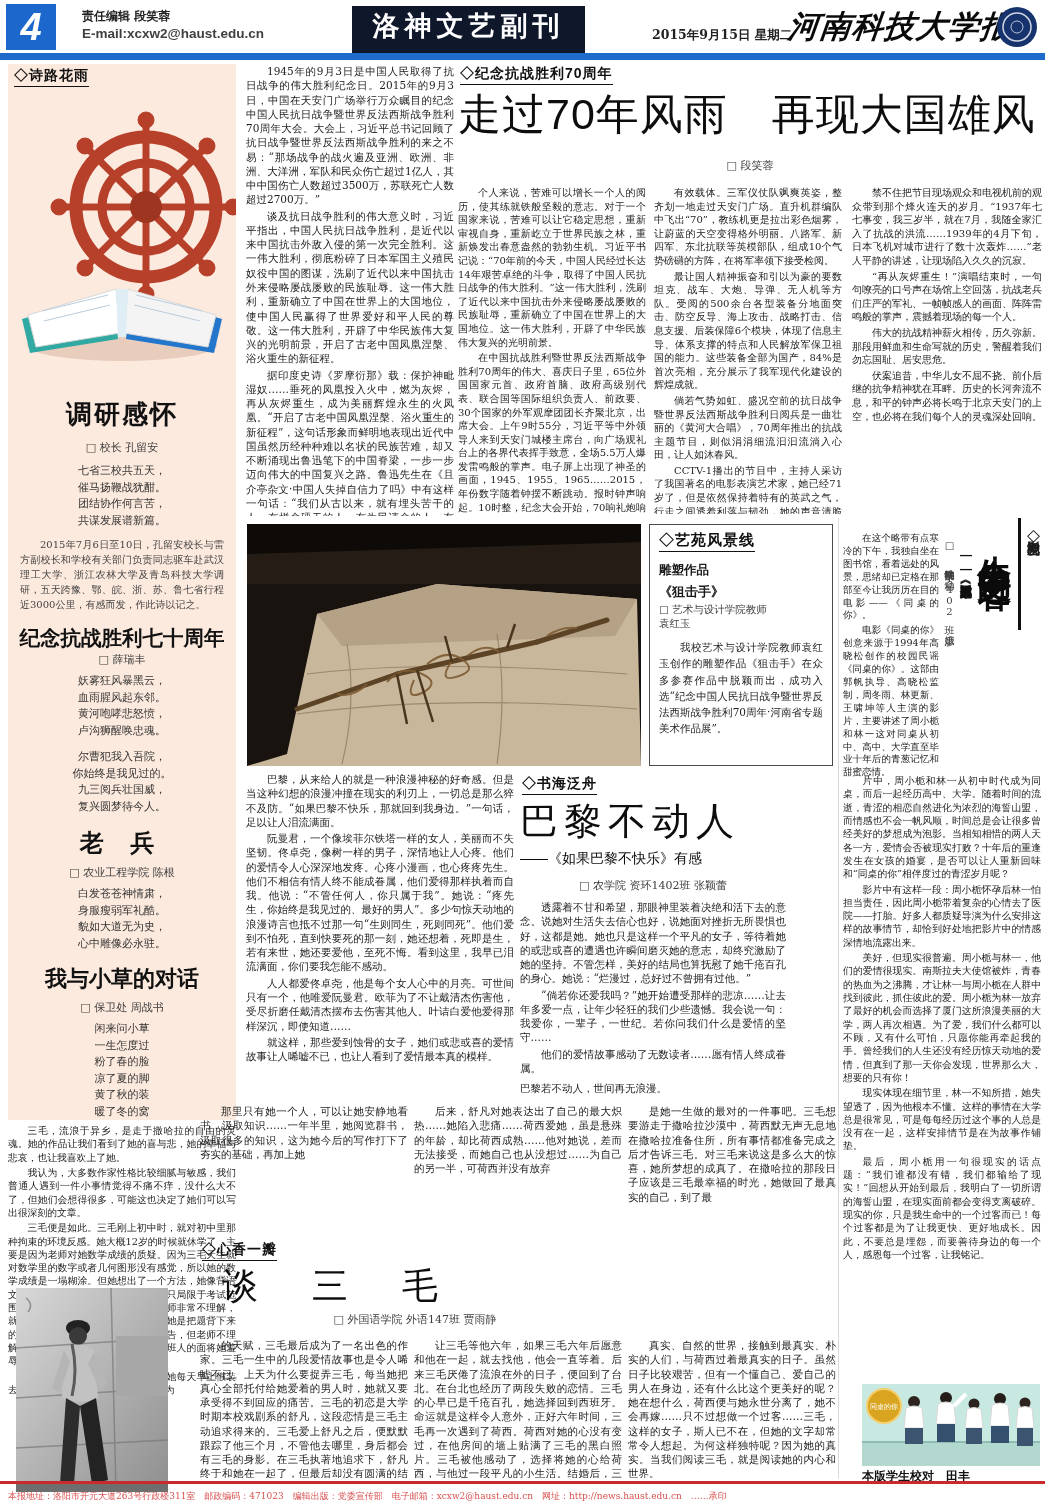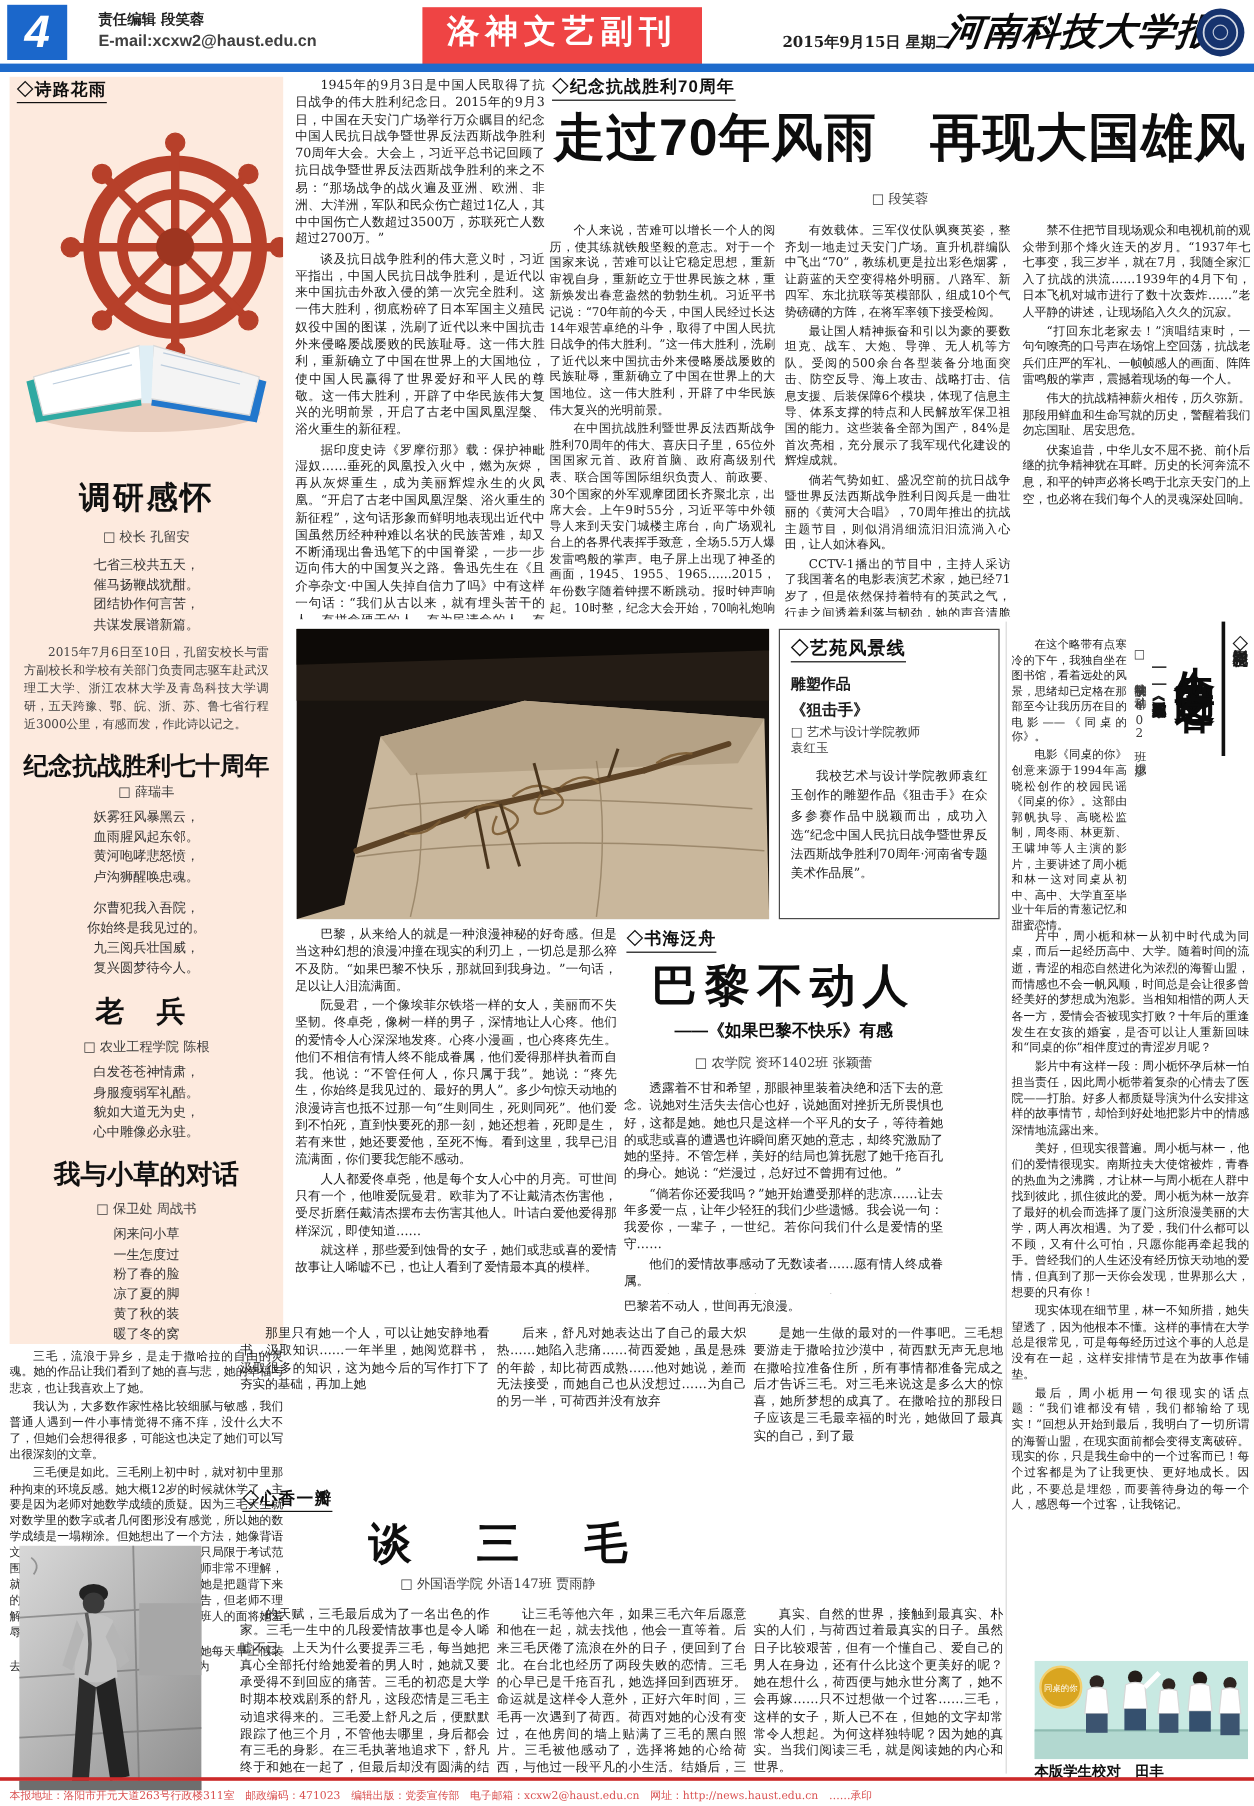--- a/index.html
+++ b/index.html
@@ -12,34 +12,34 @@
       font-family:"DejaVu Serif","Liberation Serif",serif;}
   .bp-sm{font-size:10px;}
   .kicker{font-weight:bold;font-size:14px;color:#101010;border-bottom:1.5px solid #111;
           display:inline-block;padding-bottom:1px;letter-spacing:1px;}
   .vtext{writing-mode:vertical-rl;text-orientation:upright;}
   .byline{color:#3d3d3d;font-size:11px;font-family:"DejaVu Serif",serif;}
   .poemtitle{font-weight:bold;color:#111;text-align:center;font-family:"Liberation Sans",sans-serif;}
   .poem{white-space:pre-line;font-family:"DejaVu Serif","Liberation Serif",serif;
         font-size:11px;line-height:1.5;color:#333;text-align:center;}
   .stanza-gap{height:10px;}
-  .hl-center{text-align:center;font-weight:bold;color:#0d0d0d;}
+  .hl-center{text-align:left;font-weight:normal;color:#0d0d0d;}
   .thinline{background:#c9c9c9;}
 </style>
 </head>
 <body>
 
 <div class="page">
 
   <div class="abs" style="left:0;top:0;width:1045px;height:60px;">
     <div class="abs" style="left:6px;top:4px;width:50px;height:46px;background:#1b67cb;color:#fff;
                 font-style:italic;font-weight:bold;font-size:38px;line-height:46px;text-align:center;"><span>4</span></div>
     <div class="abs serif" style="left:82px;top:8px;font-size:12px;font-weight:bold;color:#222;">责任编辑 段笑蓉</div>
     <div class="abs" style="left:82px;top:26px;font-size:13.5px;font-weight:bold;color:#404040;">E-mail:xcxw2@haust.edu.cn</div>
-    <div class="abs" style="left:352px;top:6px;width:233px;height:51px;background:#ef4444;color:#fff;
+    <div class="abs" style="left:352px;top:6px;width:233px;height:51px;background:#0f172a;color:#fff;
                 font-weight:bold;font-size:27px;line-height:41px;text-align:center;letter-spacing:5px;"><span>洛神文艺副刊</span></div>
     <div class="abs serif" style="left:652px;top:27px;font-size:12.5px;font-weight:bold;color:#222;">2015年9月15日 星期二</div>
     <div class="abs serif" style="left:788px;top:6px;font-size:31px;font-weight:bold;font-style:italic;color:#0a0a0a;
                 transform:skewX(-6deg);letter-spacing:1px;">河南科技大学报</div>
     <svg class="abs" style="left:995px;top:5px;" width="44" height="44" viewBox="0 0 44 44">
       <circle cx="22" cy="22" r="20" fill="#16336e"></circle>
       <circle cx="22" cy="22" r="14" fill="none" stroke="#ffffff" stroke-width="1.5" opacity="0.8"></circle>
       <circle cx="22" cy="22" r="6" fill="none" stroke="#ffffff" stroke-width="1" opacity="0.7"></circle>
     </svg>
     <div class="abs" style="left:0;top:53px;width:1045px;height:7px;background:#1e6bcc;"></div>
@@ -150,21 +150,21 @@
   <div class="abs colbox" style="left:654px;top:186px;width:188px;height:328px;">
 
   <p class="bp bp-sm">有效载体。三军仪仗队飒爽英姿，整齐划一地走过天安门广场。直升机群编队中飞出“70”，教练机更是拉出彩色烟雾，让蔚蓝的天空变得格外明丽。八路军、新四军、东北抗联等英模部队，组成10个气势磅礴的方阵，在将军率领下接受检阅。</p>
       <p class="bp bp-sm">最让国人精神振奋和引以为豪的要数坦克、战车、大炮、导弹、无人机等方队。受阅的500余台各型装备分地面突击、防空反导、海上攻击、战略打击、信息支援、后装保障6个模块，体现了信息主导、体系支撑的特点和人民解放军保卫祖国的能力。这些装备全部为国产，84%是首次亮相，充分展示了我军现代化建设的辉煌成就。</p>
       <p class="bp bp-sm">倘若气势如虹、盛况空前的抗日战争暨世界反法西斯战争胜利日阅兵是一曲壮丽的《黄河大合唱》，70周年推出的抗战主题节目，则似涓涓细流汩汩流淌入心田，让人如沐春风。</p>
       <p class="bp bp-sm">CCTV-1播出的节目中，主持人采访了我国著名的电影表演艺术家，她已经71岁了，但是依然保持着特有的英武之气，行走之间透着利落与韧劲，她的声音清脆动听……</p>
     </div>
   <div class="abs colbox" style="left:852px;top:186px;width:190px;height:328px;">
 
   <p class="bp bp-sm">禁不住把节目现场观众和电视机前的观众带到那个烽火连天的岁月。“1937年七七事变，我三岁半，就在7月，我随全家汇入了抗战的洪流……1939年的4月下旬，日本飞机对城市进行了数十次轰炸……”老人平静的讲述，让现场陷入久久的沉寂。</p>
-      <p class="bp bp-sm">“打回东北老家去！”演唱结束时，一句句嘹亮的口号声在场馆上空回荡，抗战老兵们庄严的军礼、一帧帧感人的画面、阵阵雷鸣般的掌声，震撼着现场的每一个人。</p>
+      <p class="bp bp-sm">“再从灰烬重生！”演唱结束时，一句句嘹亮的口号声在场馆上空回荡，抗战老兵们庄严的军礼、一帧帧感人的画面、阵阵雷鸣般的掌声，震撼着现场的每一个人。</p>
       <p class="bp bp-sm">伟大的抗战精神薪火相传，历久弥新。那段用鲜血和生命写就的历史，警醒着我们勿忘国耻、居安思危。</p>
       <p class="bp bp-sm">伏案追昔，中华儿女不屈不挠、前仆后继的抗争精神犹在耳畔。历史的长河奔流不息，和平的钟声必将长鸣于北京天安门的上空，也必将在我们每个人的灵魂深处回响。</p>
     </div>
 
   <svg class="abs" style="left:247px;top:524px;" width="394" height="242" viewBox="0 0 394 242">
     <rect width="394" height="242" fill="#18130f"></rect>
     <rect x="0" y="0" width="394" height="60" fill="#241c15"></rect>
     <path d="M40 230 L70 90 L190 60 L390 75 L394 242 L0 242 Z" fill="#c9b79c"></path>
     <path d="M70 90 L190 60 L390 75 L370 110 L90 120 Z" fill="#bda械" opacity="0"></path>
     <path d="M70 90 L190 60 L390 75 L368 112 L95 122 Z" fill="#b5a286"></path>

